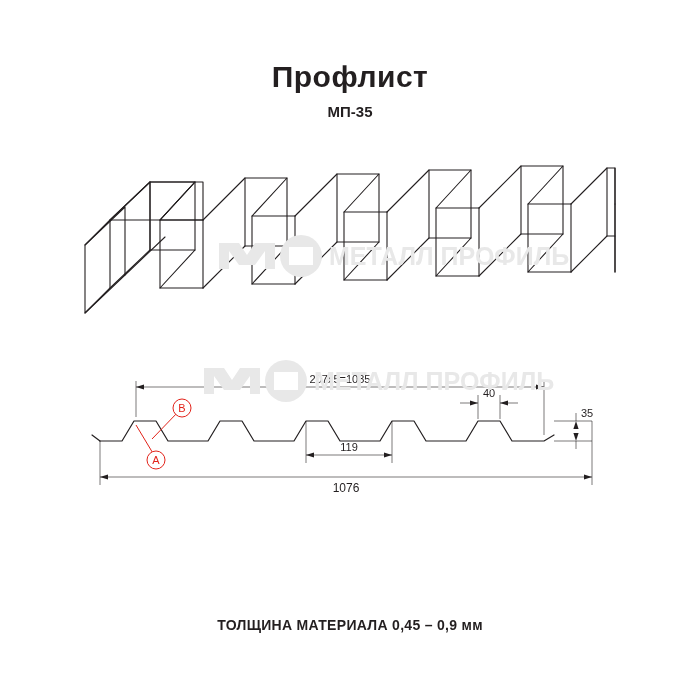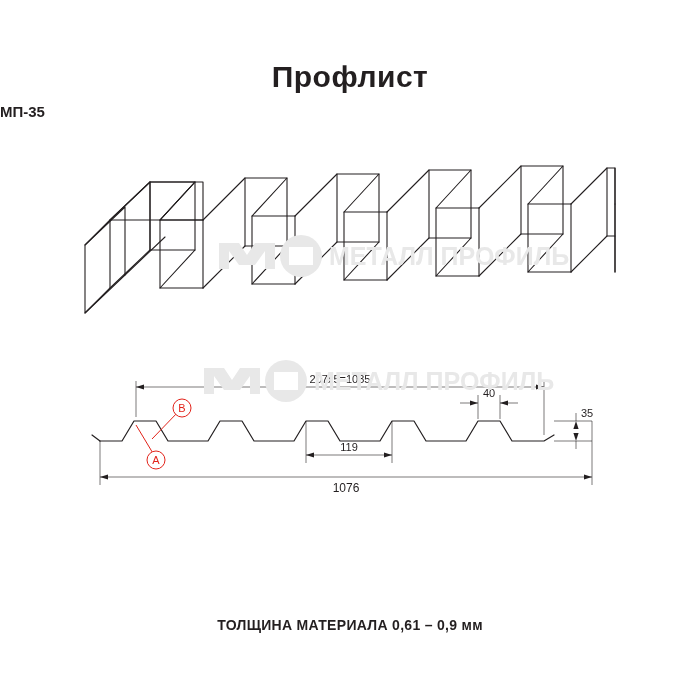--- a/index.html
+++ b/index.html
@@ -28,21 +28,21 @@
     text-align: center;
     font-size: 30px;
     font-weight: bold;
     letter-spacing: 0.5px;
   }
   .subtitle {
     position: absolute;
     top: 103px;
     left: 0;
     width: 700px;
-    text-align: left;
+    text-align: center;
     font-size: 15px;
     font-weight: bold;
   }
   .footer {
     position: absolute;
     top: 617px;
     left: 0;
     width: 700px;
     text-align: center;
     font-size: 14px;
@@ -231,15 +231,15 @@
         <circle cx="86" cy="31" r="21"></circle>
       </g>
       <text x="114" y="40" font-size="25" font-weight="bold" fill="#e8e8e8">МЕТАЛЛ ПРОФИЛЬ</text>
       <g fill="#ffffff">
         <path d="M74,22 h24 v18 h-24 z"></path>
         <path d="M78,26 h7 v10 h-7 z"></path>
       </g>
     </svg>
   </div>
 
-  <div class="footer">ТОЛЩИНА МАТЕРИАЛА 0,61 – 0,9 мм</div>
+  <div class="footer">ТОЛЩИНА МАТЕРИАЛА 0,45 – 0,9 мм</div>
 
 </div>
 
 </body></html>

